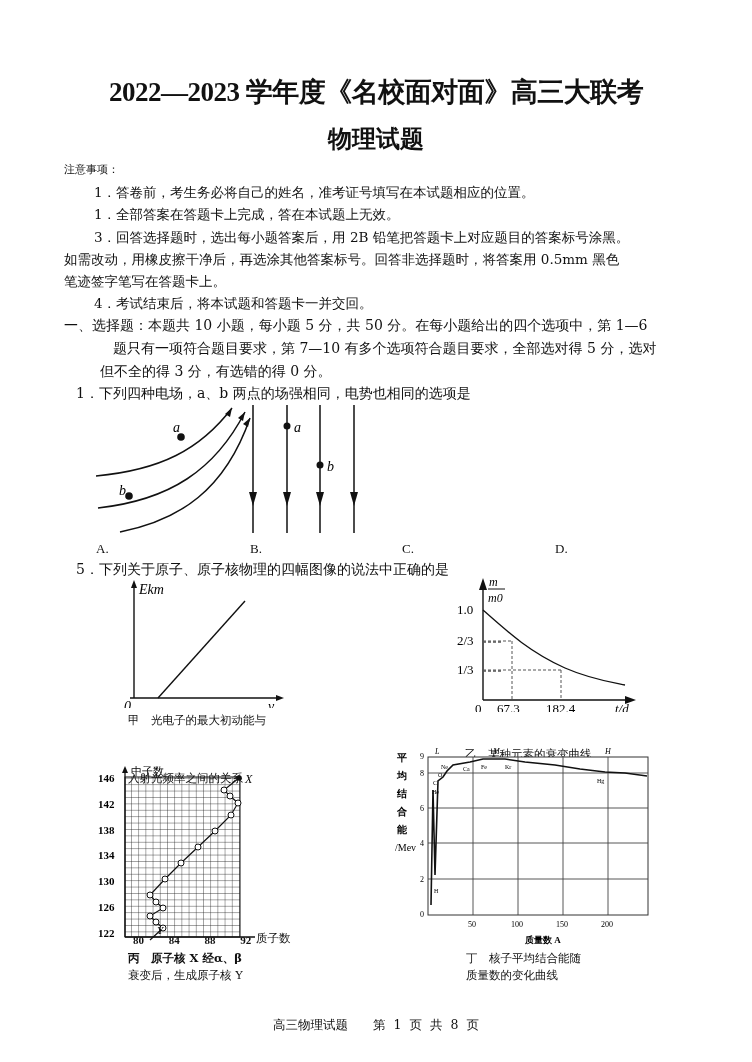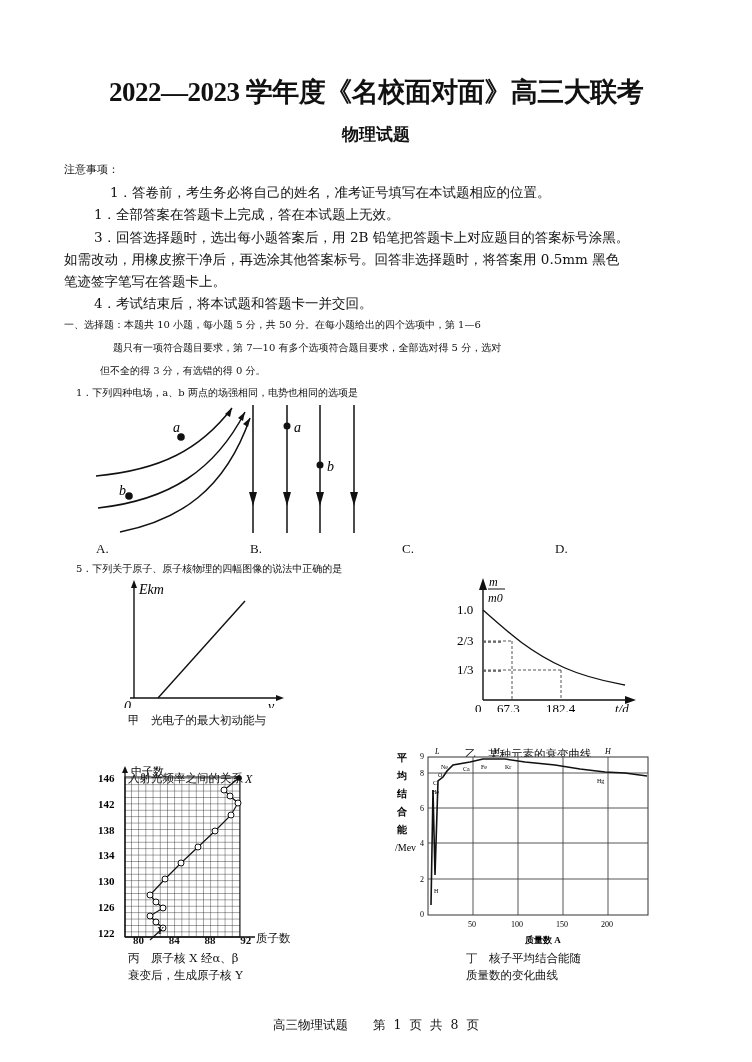--- a/index.html
+++ b/index.html
@@ -1,38 +1,38 @@
 <!DOCTYPE html>
 <html><head>
 <meta charset="utf-8">
 <style>
   html, body { margin:0; padding:0; background:#ffffff; }
   body { width:752px; height:1062px; position:relative; overflow:hidden;
          font-family:"DejaVu Serif", serif; color:#111; }
   .abs { position:absolute; }
   .title { left:0; width:752px; top:74px; text-align:center; font-size:27px; font-weight:bold;
            font-family:"Liberation Serif","DejaVu Serif", serif; letter-spacing:-0.5px; }
-  .subtitle { left:0; width:752px; top:123px; text-align:center; font-size:17px; font-weight:bold;
+  .subtitle { left:0; width:752px; top:123px; text-align:center; font-size:24px; font-weight:bold;
               font-family:"Liberation Serif","DejaVu Serif", serif; }
   .notice-head { left:64px; top:162px; font-size:11px; }
   .line { font-size:13.5px; line-height:22px; white-space:nowrap; }
-  .sec { font-size:10px; line-height:22px; white-space:nowrap; }
+  .sec { font-size:14px; line-height:22px; white-space:nowrap; }
   .opt { font-size:13px; font-family:"Liberation Serif", serif; }
   .cap { font-size:11.5px; line-height:17px; white-space:nowrap; }
   .footer { left:0; width:752px; top:1017px; text-align:center; font-size:12.5px; word-spacing:4px; }
   svg text { font-family:"Liberation Serif","DejaVu Serif", serif; }
 </style>
 </head>
 <body>
 
 <div class="abs title">2022—2023 学年度《名校面对面》高三大联考</div>
 <div class="abs subtitle">物理试题</div>
 
 <div class="abs notice-head">注意事项：</div>
-<div class="abs line" style="left:94px;top:181px;margin-left:16px;">1．答卷前，考生务必将自己的姓名，准考证号填写在本试题相应的位置。</div>
+<div class="abs line" style="left:94px;top:181px;">1．答卷前，考生务必将自己的姓名，准考证号填写在本试题相应的位置。</div>
 <div class="abs line" style="left:94px;top:203px;">1．全部答案在答题卡上完成，答在本试题上无效。</div>
 <div class="abs line" style="left:94px;top:226px;text-align:center;">3．回答选择题时，选出每小题答案后，用 2B 铅笔把答题卡上对应题目的答案标号涂黑。</div>
 <div class="abs line" style="left:64px;top:248px;text-align:center;">如需改动，用橡皮擦干净后，再选涂其他答案标号。回答非选择题时，将答案用 0.5mm 黑色</div>
 <div class="abs line" style="left:64px;top:270px;">笔迹签字笔写在答题卡上。</div>
 <div class="abs line" style="left:94px;top:292px;">4．考试结束后，将本试题和答题卡一并交回。</div>
 
 <div class="abs sec" style="left:64px;top:314px;">一、选择题：本题共 10 小题，每小题 5 分，共 50 分。在每小题给出的四个选项中，第 1—6</div>
 <div class="abs sec" style="left:100px;top:337px;margin-left:13px;">题只有一项符合题目要求，第 7—10 有多个选项符合题目要求，全部选对得 5 分，选对</div>
 <div class="abs sec" style="left:100px;top:360px;">但不全的得 3 分，有选错的得 0 分。</div>
 
@@ -152,21 +152,21 @@
   <text x="3" y="69" font-size="11" font-weight="bold">138</text>
   <text x="3" y="94" font-size="11" font-weight="bold">134</text>
   <text x="3" y="120" font-size="11" font-weight="bold">130</text>
   <text x="3" y="146" font-size="11" font-weight="bold">126</text>
   <text x="3" y="172" font-size="11" font-weight="bold">122</text>
 </svg>
 <div class="abs" style="left:120px;top:934px;font-size:11px;font-weight:bold;font-family:'Liberation Serif',serif;word-spacing:22px;padding-left:13px;">
   <span>80</span> <span>84</span> <span>88</span> <span>92</span>
 </div>
 <div class="abs cap" style="left:256px;top:930px;">质子数</div>
-<div class="abs cap" style="left:128px;top:950px;">丙　原子核 X 经α、β</div>
+<div class="abs cap" style="left:128px;top:950px;font-weight:bold;">丙　原子核 X 经α、β</div>
 <div class="abs cap" style="left:128px;top:967px;">衰变后，生成原子核 Y</div>
 
 <svg class="abs" style="left:395px;top:745px;" width="260" height="200">
   <rect x="33" y="12" width="220" height="158" fill="#fff" stroke="#333"></rect>
   <g stroke="#444" stroke-width="0.9">
     <line x1="33" y1="28" x2="253" y2="28"></line>
     <line x1="33" y1="63" x2="253" y2="63"></line>
     <line x1="33" y1="98" x2="253" y2="98"></line>
     <line x1="33" y1="134" x2="253" y2="134"></line>
     <line x1="78" y1="12" x2="78" y2="170"></line>

